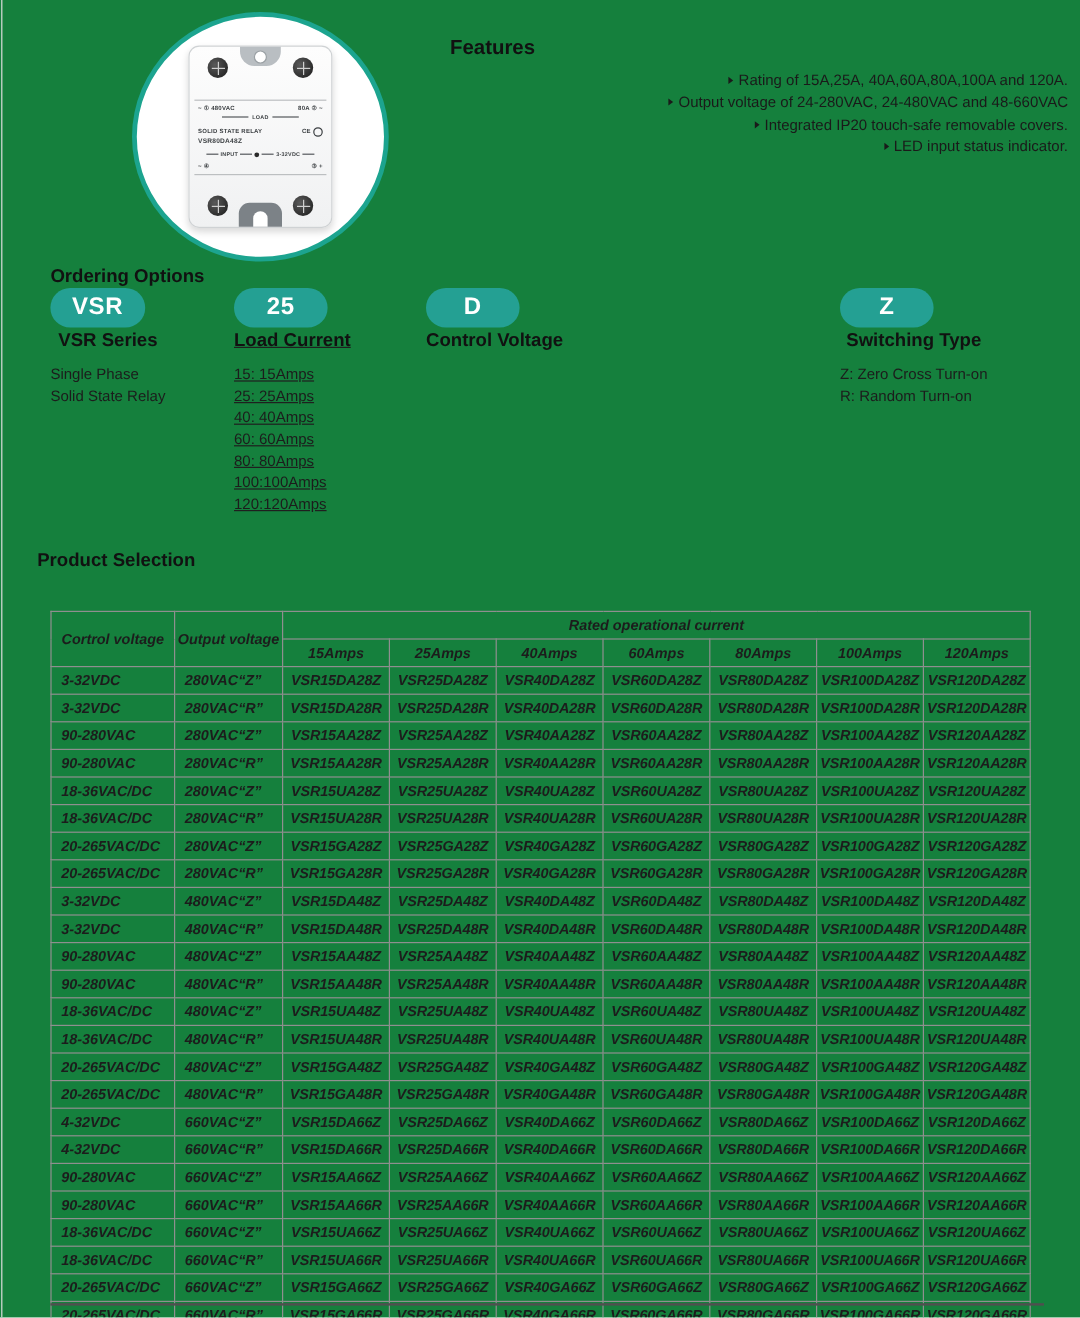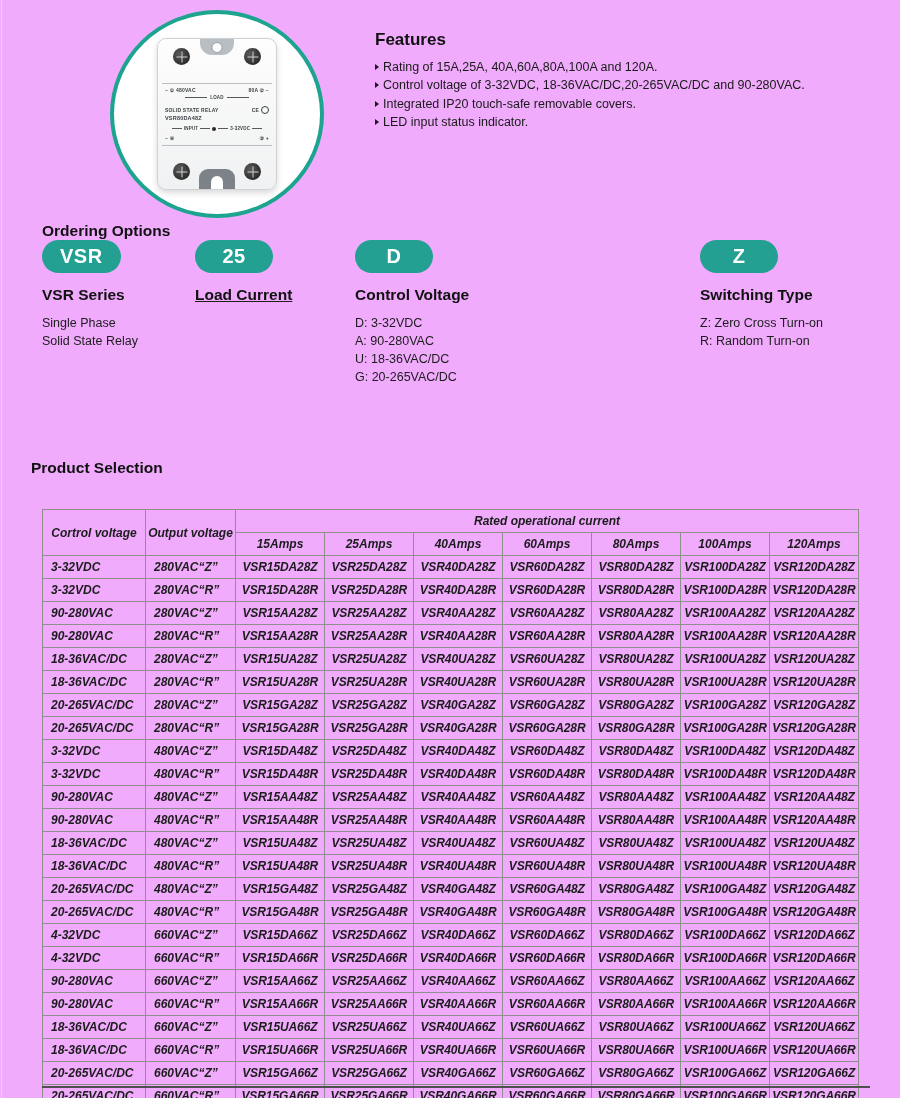--- a/index.html
+++ b/index.html
@@ -1,17 +1,17 @@
 <!DOCTYPE html>
 <html><head>
 <meta charset="utf-8">
 <style>
   html,body { margin:0; padding:0; background:#ffffff; }
   .page {
-    position:relative; width:900px; height:1098px; background:#f0abfc;
+    position:relative; width:900px; height:1098px; background:#15803d;
     font-family:"Liberation Sans", sans-serif; color:#1f1f1f; overflow:hidden;
   }
   .edge-line { position:absolute; left:1px; top:0; width:1px; height:1098px; background:#dcdcdc; }
 
   
   .hero-circle {
     position:absolute; left:110px; top:10px; width:206px; height:200px;
     border:4px solid #1CA48F; border-radius:50%; background:#fff;
     display:flex; align-items:center; justify-content:center;
   }
@@ -49,32 +49,32 @@
   .fr-model { top:76px; justify-content:flex-start; font-size:5.5px; }
   .fr-input { top:87px; justify-content:center; align-items:center; gap:2px; font-size:4.5px; }
   .fr-input .wire { width:10px; height:1px; background:#55595c; }
   .fr-input .led { width:4px; height:4px; background:#2a2a2a; border-radius:50%; }
   .fr-terms2 { top:96px; }
 
   
   .features { position:absolute; left:375px; top:30px; width:515px; }
   .features h2 { margin:0 0 8px 0; font-size:17px; font-weight:bold; color:#111; }
   .features ul { margin:0; padding:0; list-style:none; }
-  .features li { font-size:12.5px; line-height:18.4px; color:#1a1a1a; font-weight:500; white-space:nowrap; }
+  .features li { font-size:12.5px; line-height:18.4px; color:#1a1a1a; font-weight:500; white-space:nowrap;text-align:right; }
   .features li::before { content:""; display:inline-block; vertical-align:middle; margin:-2px 4px 0 0;
     width:0; height:0; border-left:4px solid #1a1a1a; border-top:3.5px solid transparent; border-bottom:3.5px solid transparent; }
 
   
   .ordering-title { position:absolute; left:42px; top:222px; margin:0; font-size:15.5px; font-weight:bold; color:#111; }
   .order-col { position:absolute; top:240px; }
   .oc-0 { left:42px; }  .oc-1 { left:195px;text-decoration:underline; } .oc-2 { left:355px; } .oc-3 { left:530px; } .oc-4 { left:700px; }
   .badge { display:inline-flex; align-items:center; justify-content:center; min-width:78px; height:33px;
     padding:0 18px; box-sizing:border-box; background:#24A093; color:#fff; border-radius:17px;
     font-size:20px; font-weight:bold; letter-spacing:0.5px; }
-  .order-col h3 { margin:13px 0 10px 0; font-size:15.5px; font-weight:bold; color:#111; }
+  .order-col h3 { margin:2px 0 10px 0; font-size:15.5px; font-weight:bold; color:#111;text-align:center; }
   .order-lines div { font-size:12.5px; line-height:18px; color:#1c1c1c; font-weight:500; white-space:nowrap; }
 
   
   .selection-title { position:absolute; left:31px; top:459px; margin:0; font-size:15.5px; font-weight:bold; color:#111; }
   .sel-table { position:absolute; left:42px; top:509px; width:816px; border-collapse:collapse; table-layout:fixed;
     font-family:"Liberation Sans", sans-serif;font-style:italic; }
   .sel-table th, .sel-table td { border:1px solid #8f8f8f; font-size:12px; color:#1c1c1c; font-weight:600;
     padding:0; overflow:hidden; white-space:nowrap; }
   .sel-table th { height:22px; text-align:center; font-weight:600; }
   .th-ctrl, .th-out { text-align:left; padding-left:8px; }
@@ -134,49 +134,52 @@
       <div class="tab-bottom">
           <div class="slot"></div>
         </div>
     </div>
   </div>
 
   <div class="features">
     <h2>Features</h2>
     <ul>
         <li>Rating of 15A,25A, 40A,60A,80A,100A and 120A.</li>
-        <li>Control voltage of 3-32VDC, 18-36VAC/DC,20-265VAC/DC and 90-280VAC.</li>
+        <li>Output voltage of 24-280VAC, 24-480VAC and 48-660VAC</li>
         <li>Integrated IP20 touch-safe removable covers.</li>
         <li>LED input status indicator.</li>
       </ul>
   </div>
 
   <h2 class="ordering-title">Ordering Options</h2>
 
   <div class="order-col oc-0">
     <span class="badge">VSR</span>
     <h3>VSR Series</h3>
     <div class="order-lines">
         <div>Single Phase</div>
         <div>Solid State Relay</div>
       </div>
   </div>
   <div class="order-col oc-1">
     <span class="badge">25</span>
     <h3>Load Current</h3>
+    <div class="order-lines">
+        <div>15: 15Amps</div>
+        <div>25: 25Amps</div>
+        <div>40: 40Amps</div>
+        <div>60: 60Amps</div>
+        <div>80: 80Amps</div>
+        <div>100:100Amps</div>
+        <div>120:120Amps</div>
+      </div>
   </div>
   <div class="order-col oc-2">
     <span class="badge">D</span>
     <h3>Control Voltage</h3>
-    <div class="order-lines">
-        <div>D: 3-32VDC</div>
-        <div>A: 90-280VAC</div>
-        <div>U: 18-36VAC/DC</div>
-        <div>G: 20-265VAC/DC</div>
-      </div>
   </div>
   <div class="order-col oc-4">
     <span class="badge">Z</span>
     <h3>Switching Type</h3>
     <div class="order-lines">
         <div>Z: Zero Cross Turn-on</div>
         <div>R: Random Turn-on</div>
       </div>
   </div>
 

